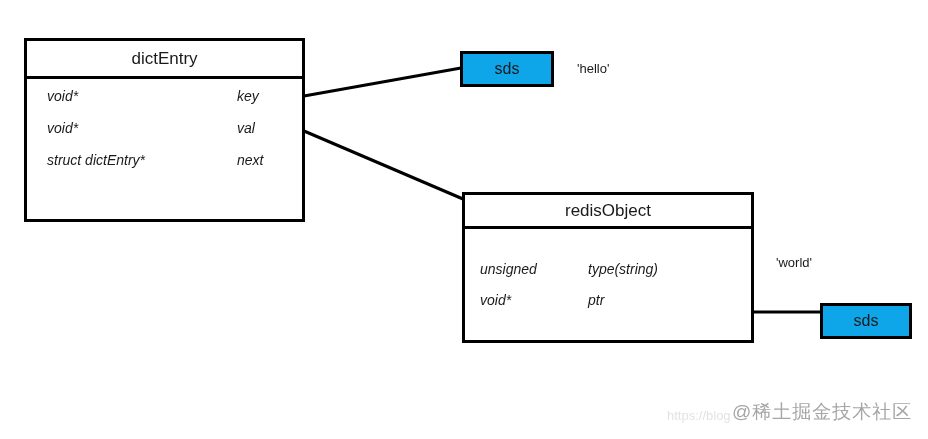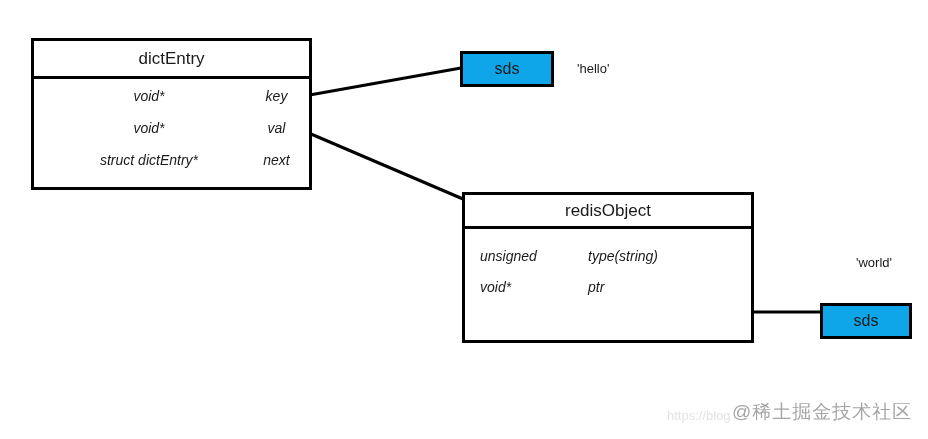--- a/index.html
+++ b/index.html
@@ -18,43 +18,43 @@
 
   
   .struct-box { position: absolute; border: 3px solid #000; background: #fff; }
   .struct-header {
     border-bottom: 3px solid #000;
     display: flex; align-items: center; justify-content: center;
     font-size: 17px;
   }
   .struct-row { display: grid; align-items: center; font-size: 14px; font-style: italic; }
 
-  #dictEntry { left: 31px; top: 38px; width: 281px; height: 152px; text-align: center; }
+  #dictEntry { left: 24px; top: 38px; width: 281px; height: 184px; }
   #dictEntry .struct-header { height: 38px; }
   #dictEntry .struct-body { padding: 1px 0 0 20px; }
   #dictEntry .struct-row { grid-template-columns: 190px auto; height: 32px; }
 
   #redisObject { left: 462px; top: 192px; width: 292px; height: 151px; }
   #redisObject .struct-header { height: 34px; }
-  #redisObject .struct-body { padding: 11px 0 0 15px; }
+  #redisObject .struct-body { padding: 24px 0 0 15px; }
   #redisObject .struct-row { grid-template-columns: 108px auto; height: 31px; }
 
   
   .sds-box {
     position: absolute; border: 3px solid #000; background: #0ea5e9;
     display: flex; align-items: center; justify-content: center;
     font-size: 16px;
   }
   #sds1 { left: 460px; top: 51px; width: 94px; height: 36px; }
   #sds2 { left: 820px; top: 303px; width: 92px; height: 36px; }
 
   
   .value-label { position: absolute; font-size: 13px; }
   #hello-label { left: 577px; top: 61px; }
-  #world-label { left: 856px; top: 255px; }
+  #world-label { left: 776px; top: 255px; }
 
   
   .wm-url {
     position: absolute; left: 667px; top: 408px;
     font-size: 13px; color: #e3e3e3; white-space: nowrap; text-align: center;
   }
   .wm-text {
     position: absolute; left: 732px; top: 399px;
     font-size: 19px; color: #a6a6a6; letter-spacing: 1px; white-space: nowrap;
   }

